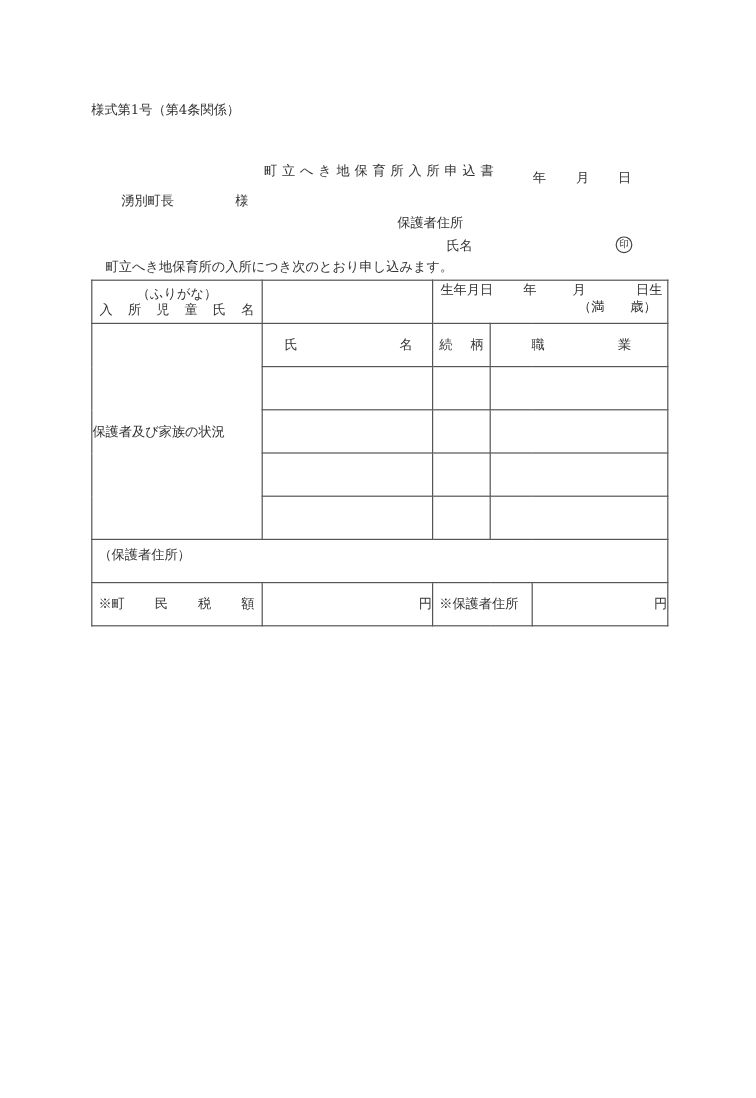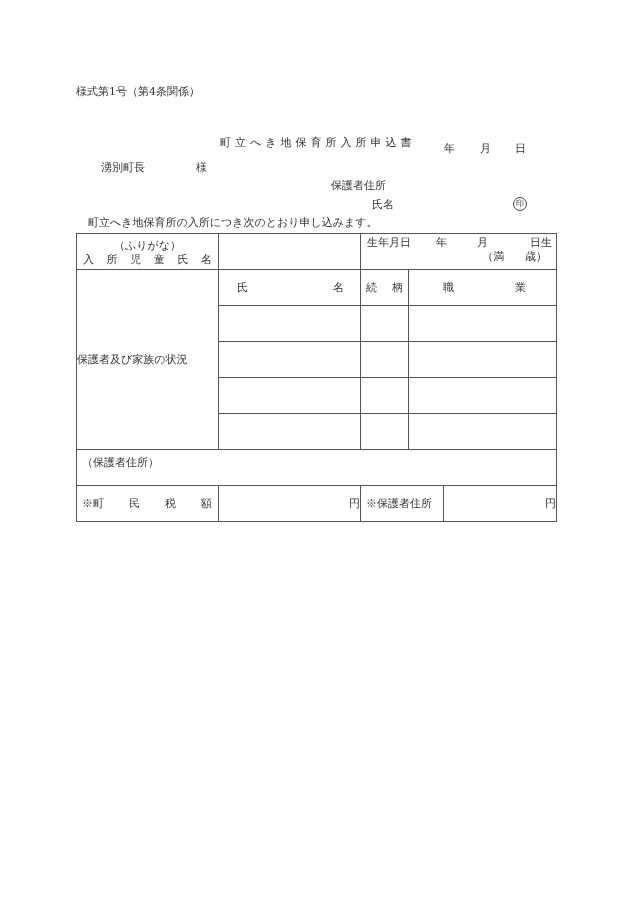--- a/index.html
+++ b/index.html
@@ -4,21 +4,21 @@
 <style>
   html, body { margin:0; padding:0; background:#ffffff; }
   body { width:630px; height:915px; position:relative; overflow:hidden;
          font-family:"DejaVu Serif","Liberation Serif",serif; color:#333; font-size:11px; }
   .abs { position:absolute; white-space:nowrap; line-height:1; }
   .title { letter-spacing:4px; font-size:11px;margin-top:12px; }
   .seal { width:12px; height:12px; border:1px solid #444; border-radius:50%;
           font-size:8px; text-align:center; line-height:12px; }
   table.form { position:absolute; left:76px; top:233px; width:480px;
                border-collapse:collapse; table-layout:fixed; }
-  table.form td { border:1px solid #555; padding:0; font-size:11px; vertical-align:middle;font-family:Liberation Serif, serif; }
+  table.form td { border:1px solid #555; padding:0; font-size:11px; vertical-align:middle; }
   .spread { display:flex; justify-content:space-between; padding:0 6px; }
   .lbl { padding-left:6px; }
   .right { text-align:right; padding-right:14px; }
 </style>
 </head>
 <body>
 
 <div class="abs" style="left:76px;top:86px;">様式第1号（第4条関係）</div>
 <div class="abs title" style="left:220px;top:125px;">町立へき地保育所入所申込書</div>
 

